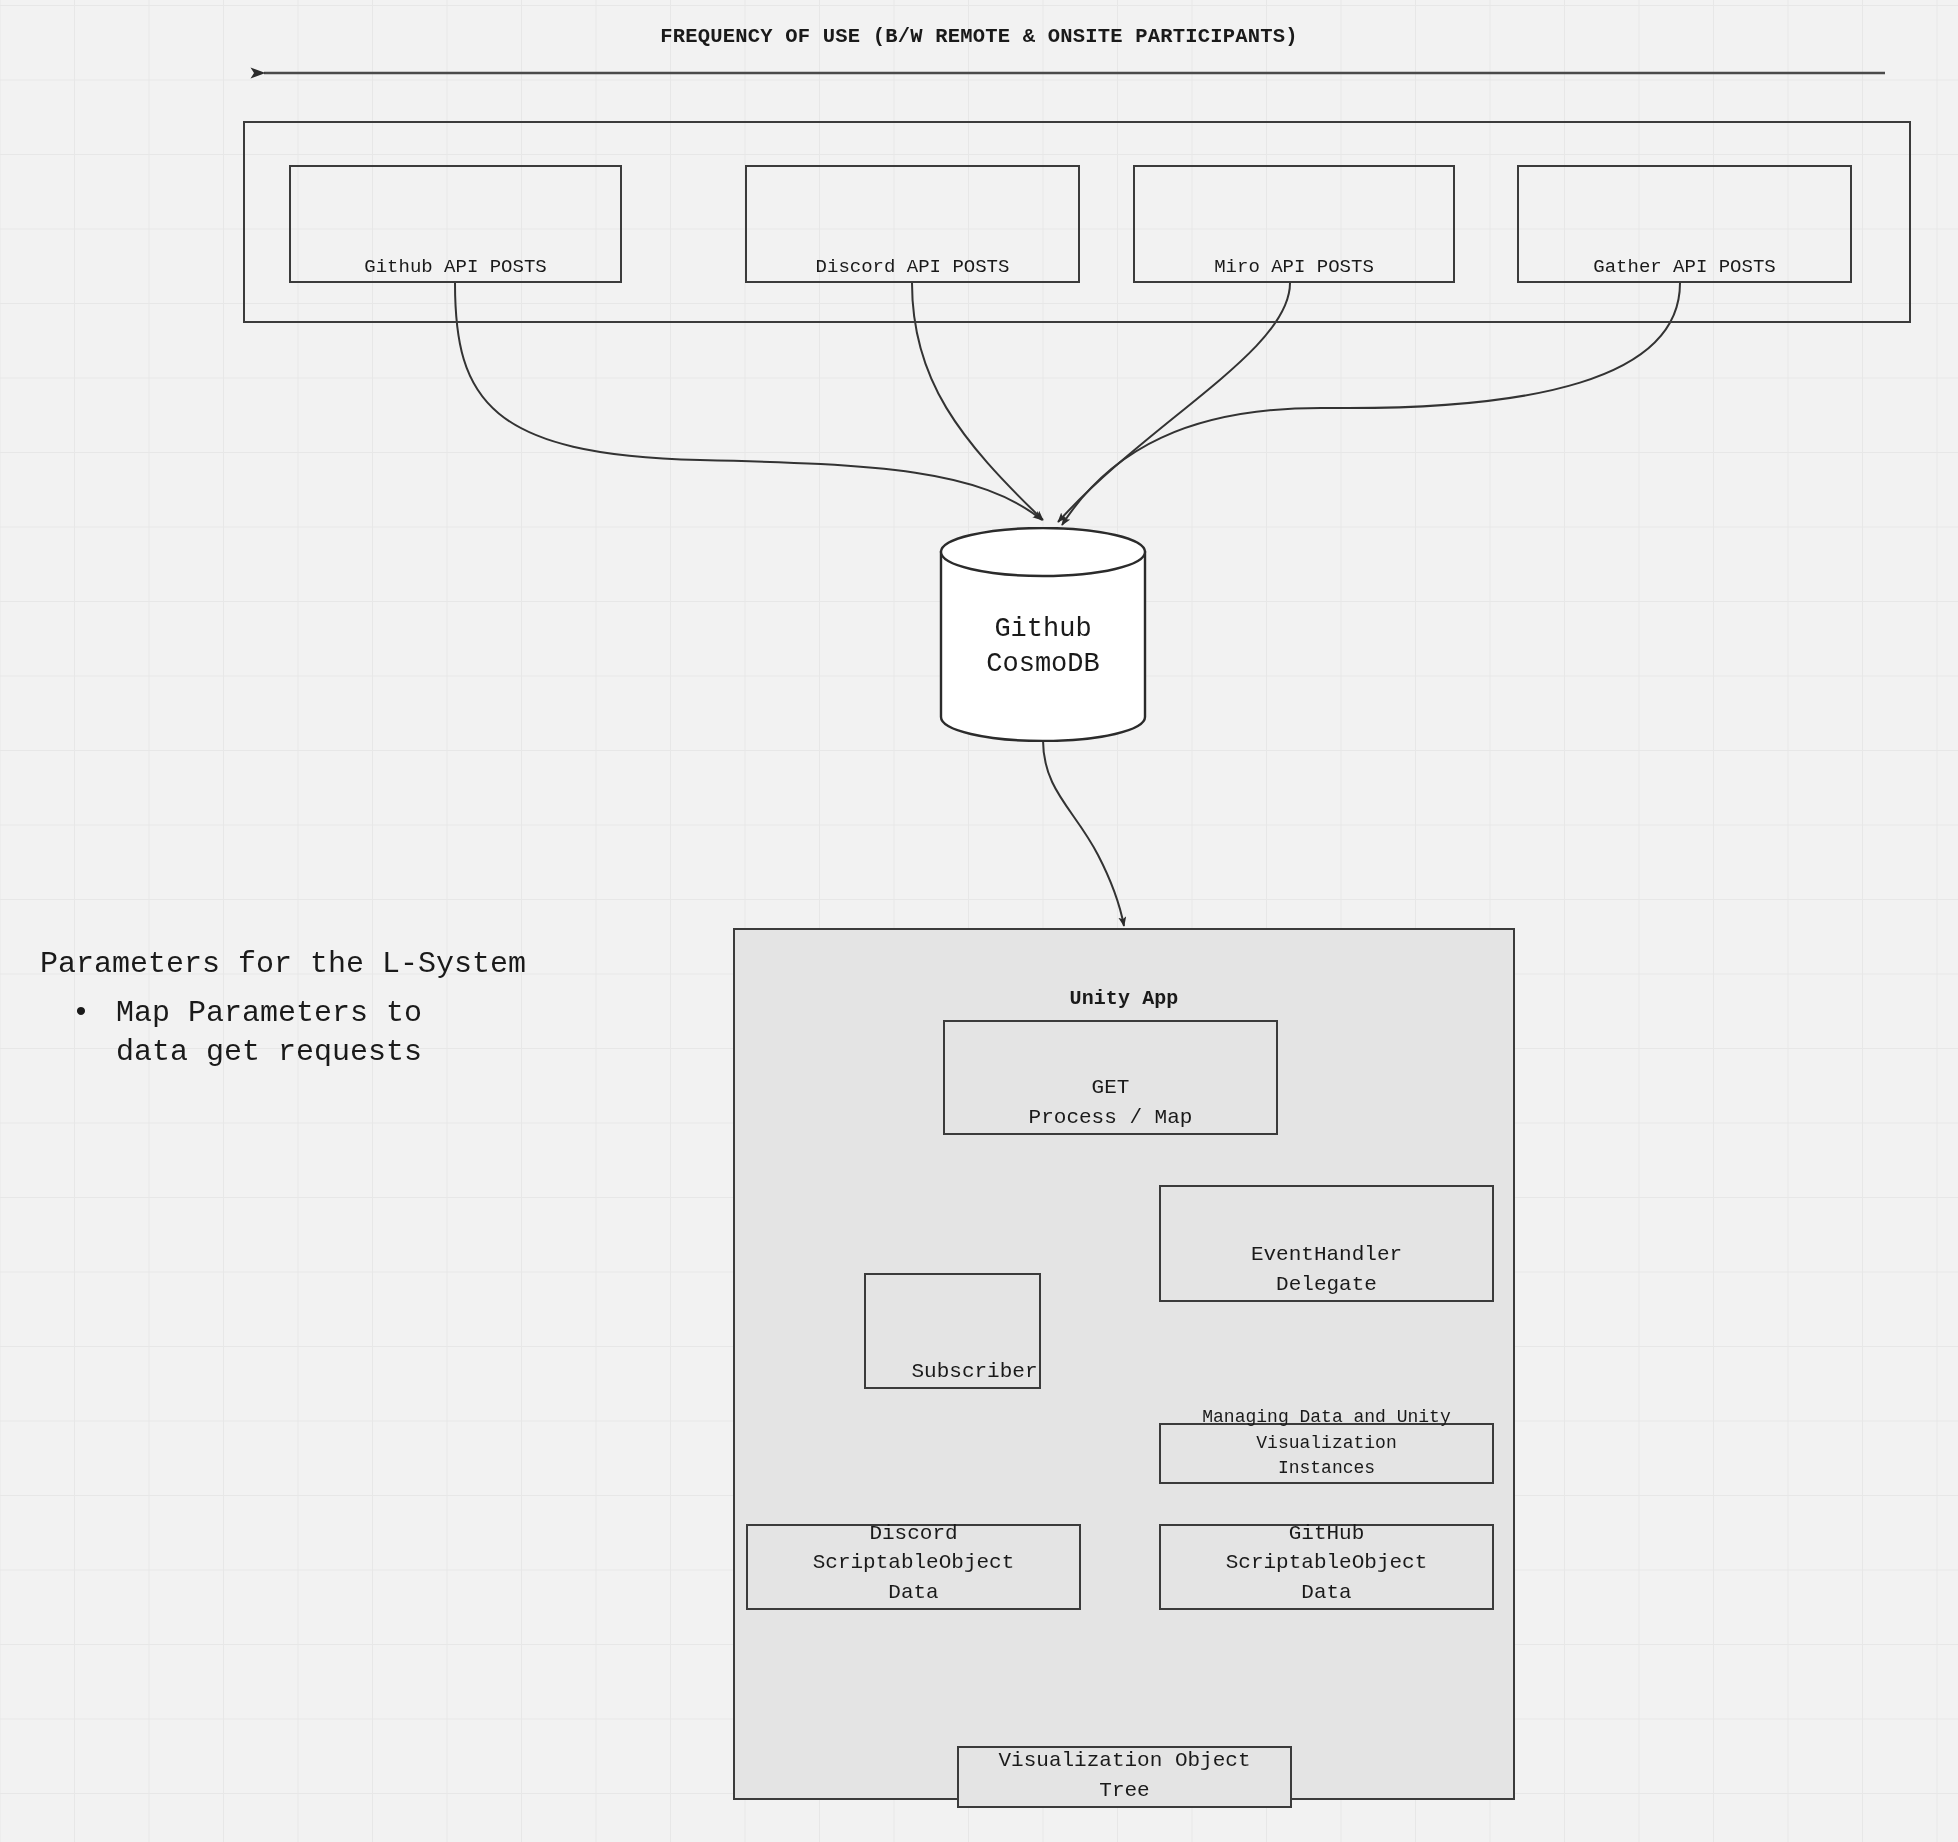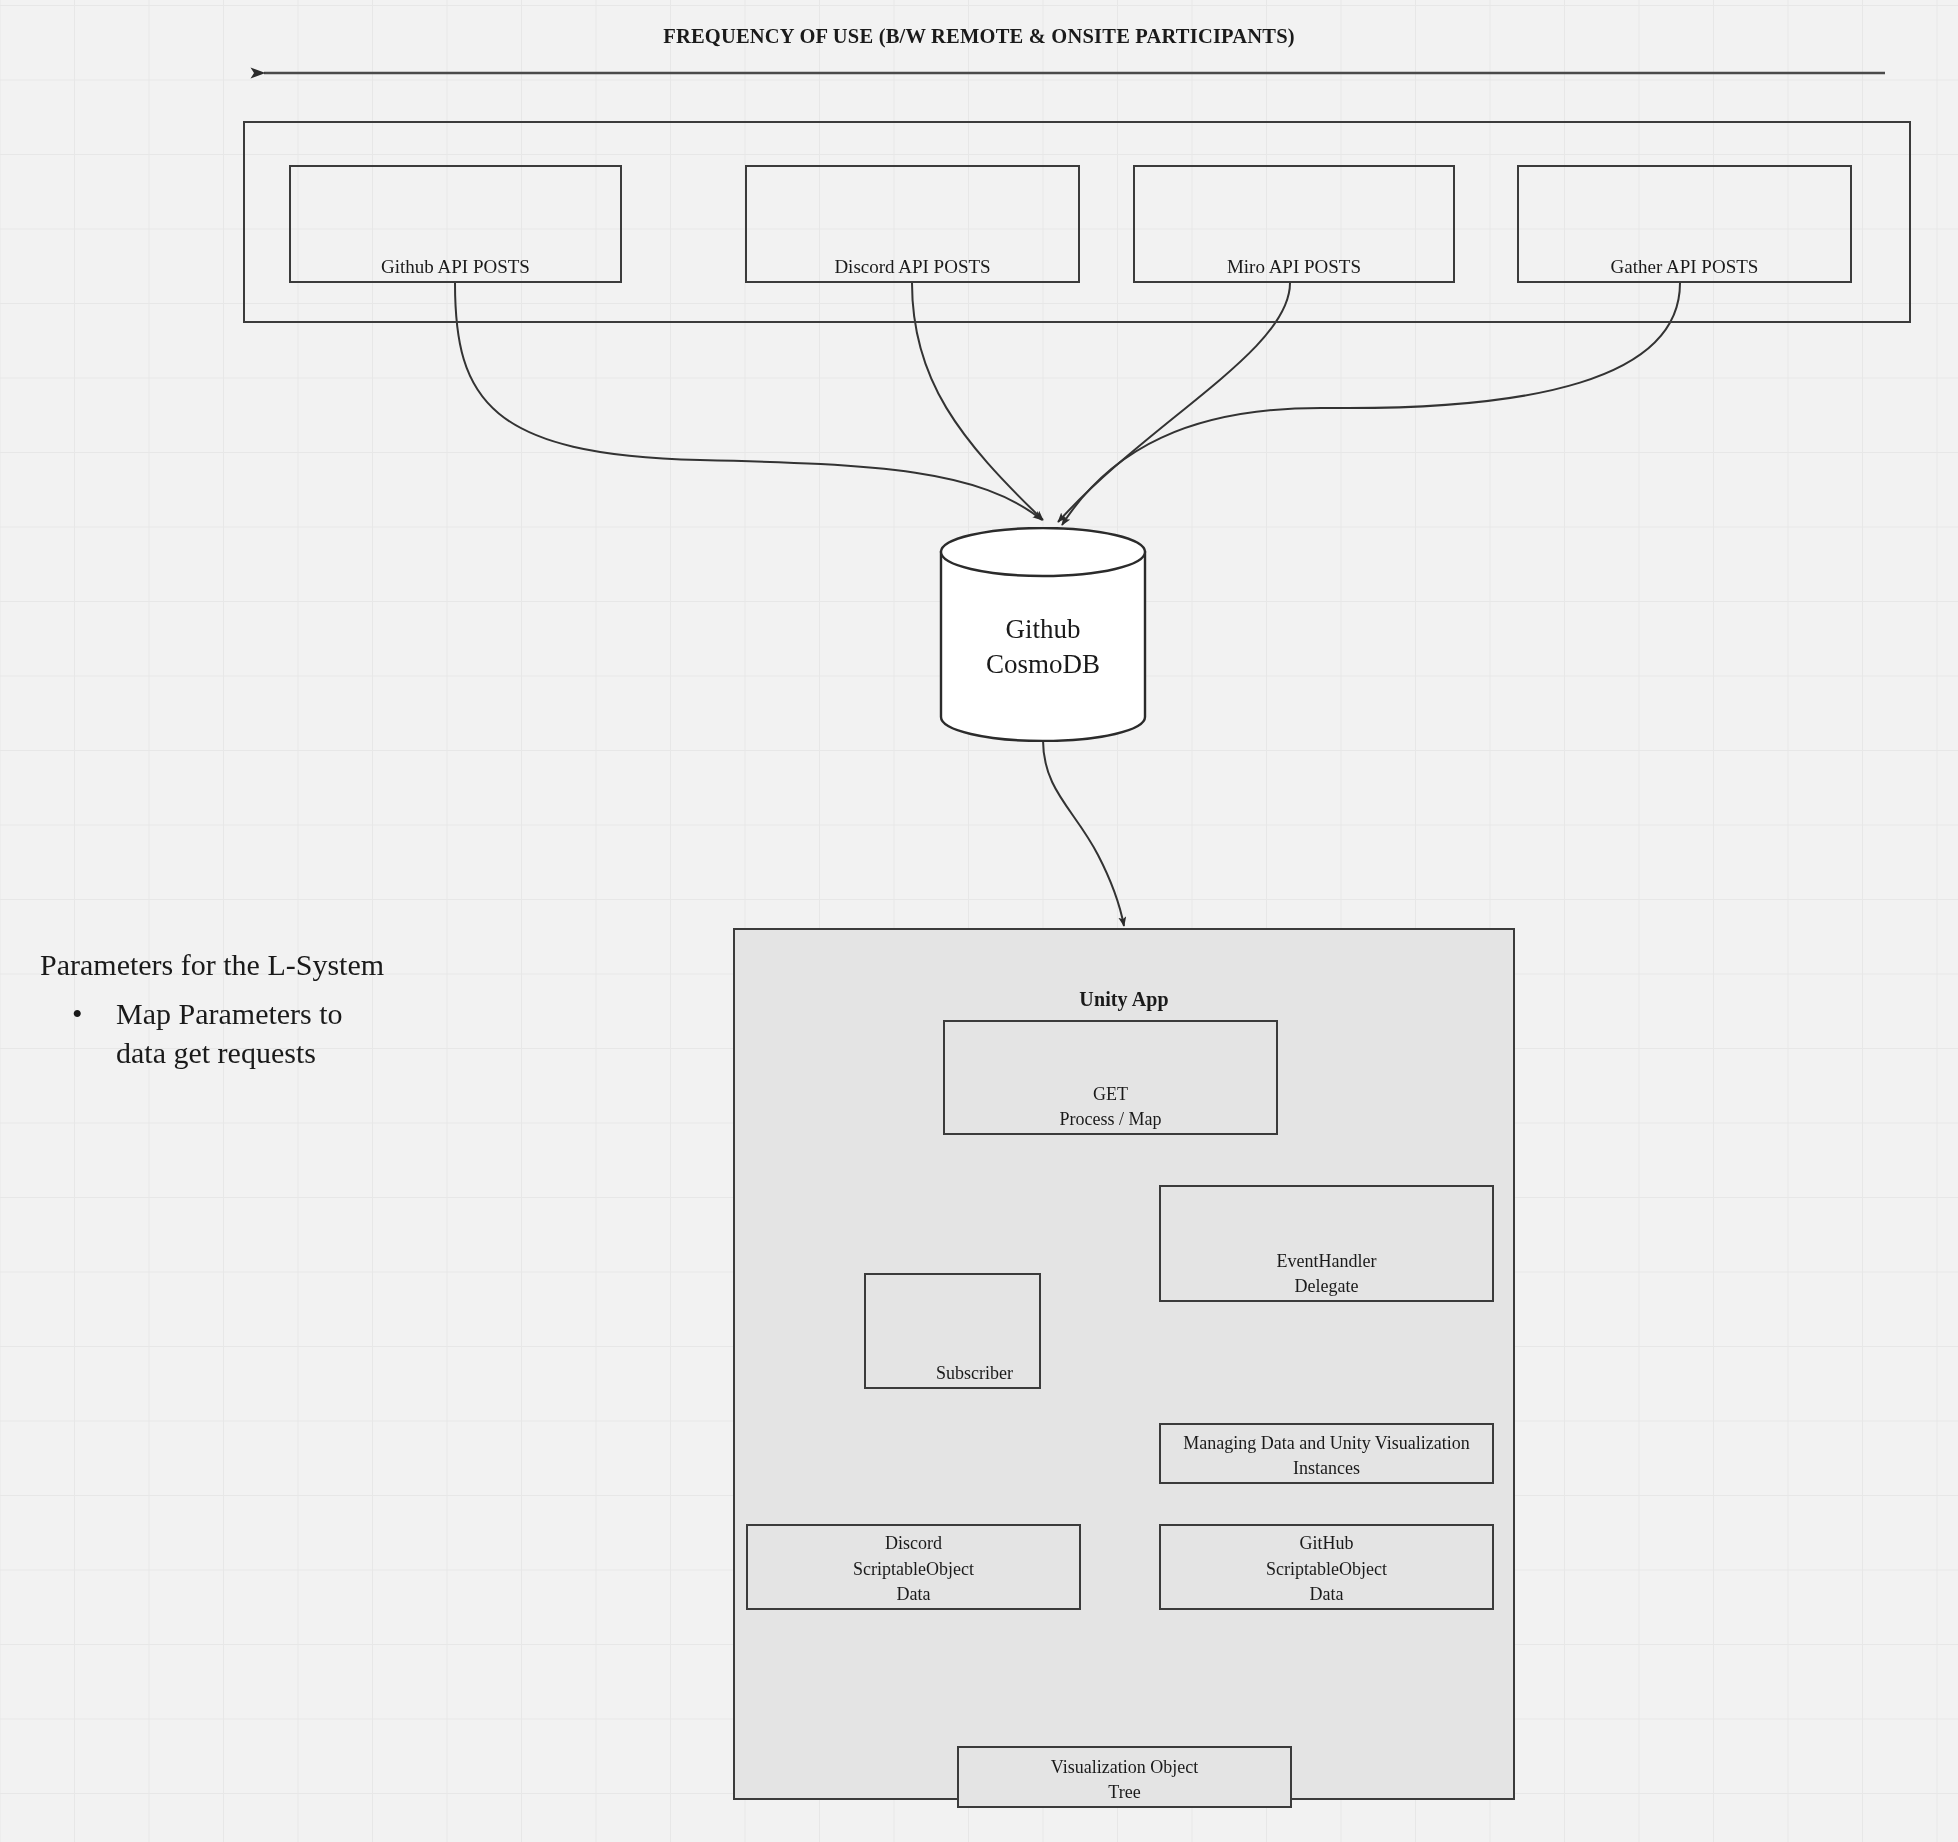--- a/index.html
+++ b/index.html
@@ -11,21 +11,21 @@
     position: relative;
     width: 1958px;
     height: 1842px;
     background-color: #f2f2f2;
     background-image:
       linear-gradient(to right, #e7e7e7 1px, transparent 1px),
       linear-gradient(to bottom, #e7e7e7 1px, transparent 1px);
     background-size: 74.5px 74.5px;
     background-position: -0.5px 5px;
     overflow: hidden;
-    font-family: Liberation Serif, serif;
+    font-family: Liberation Mono, monospace;
     color: #1a1a1a;
   }
   #edges {
     position: absolute;
     left: 0; top: 0;
     width: 1958px;
     height: 1842px;
     pointer-events: none;
   }
   .node {
@@ -54,21 +54,21 @@
     left: 0;
     right: 0;
     top: 55px;
     text-align: center;
     font-size: 20px;
     font-weight: bold;
     letter-spacing: .1px;
   }
   .unity-box {
     background: #e4e4e4;
-    font-size: 18px;
+    font-size: 21px;
   }
   .title {
     position: absolute;
     text-align: center;
     font-size: 20.5px;
     font-weight: bold;
     letter-spacing: .2px;
     white-space: nowrap;
   }
   .db-label {

